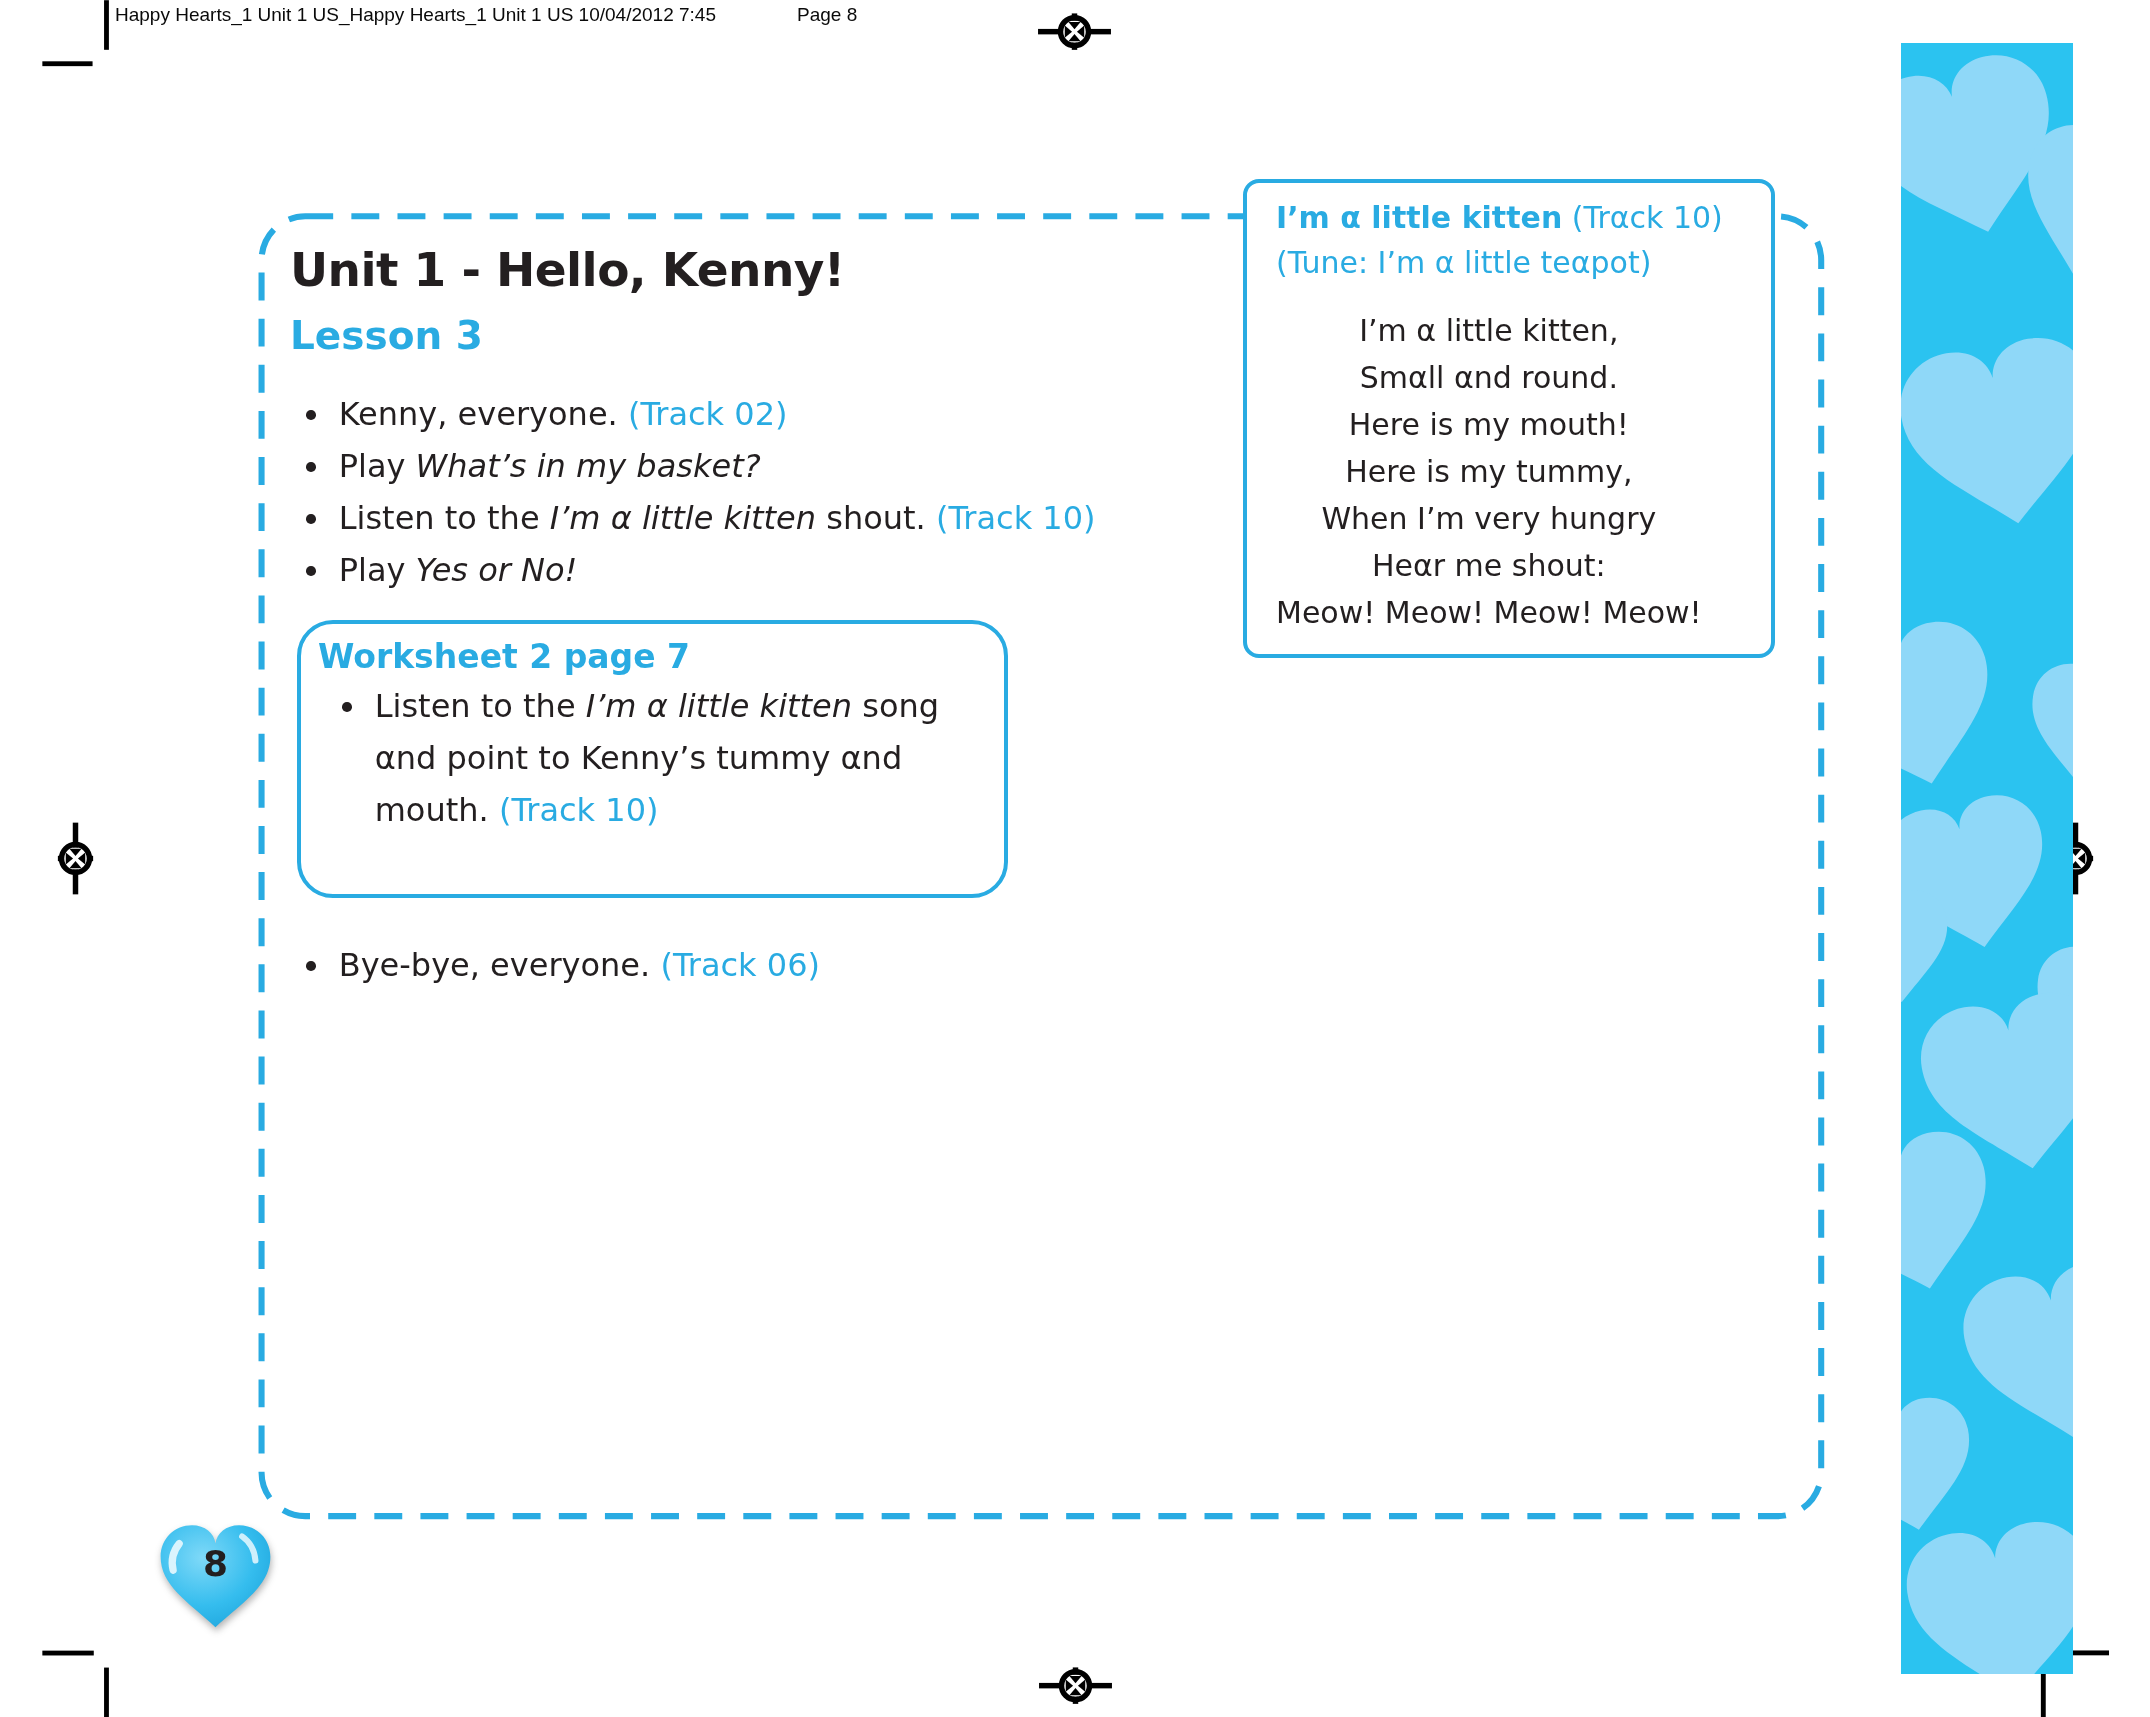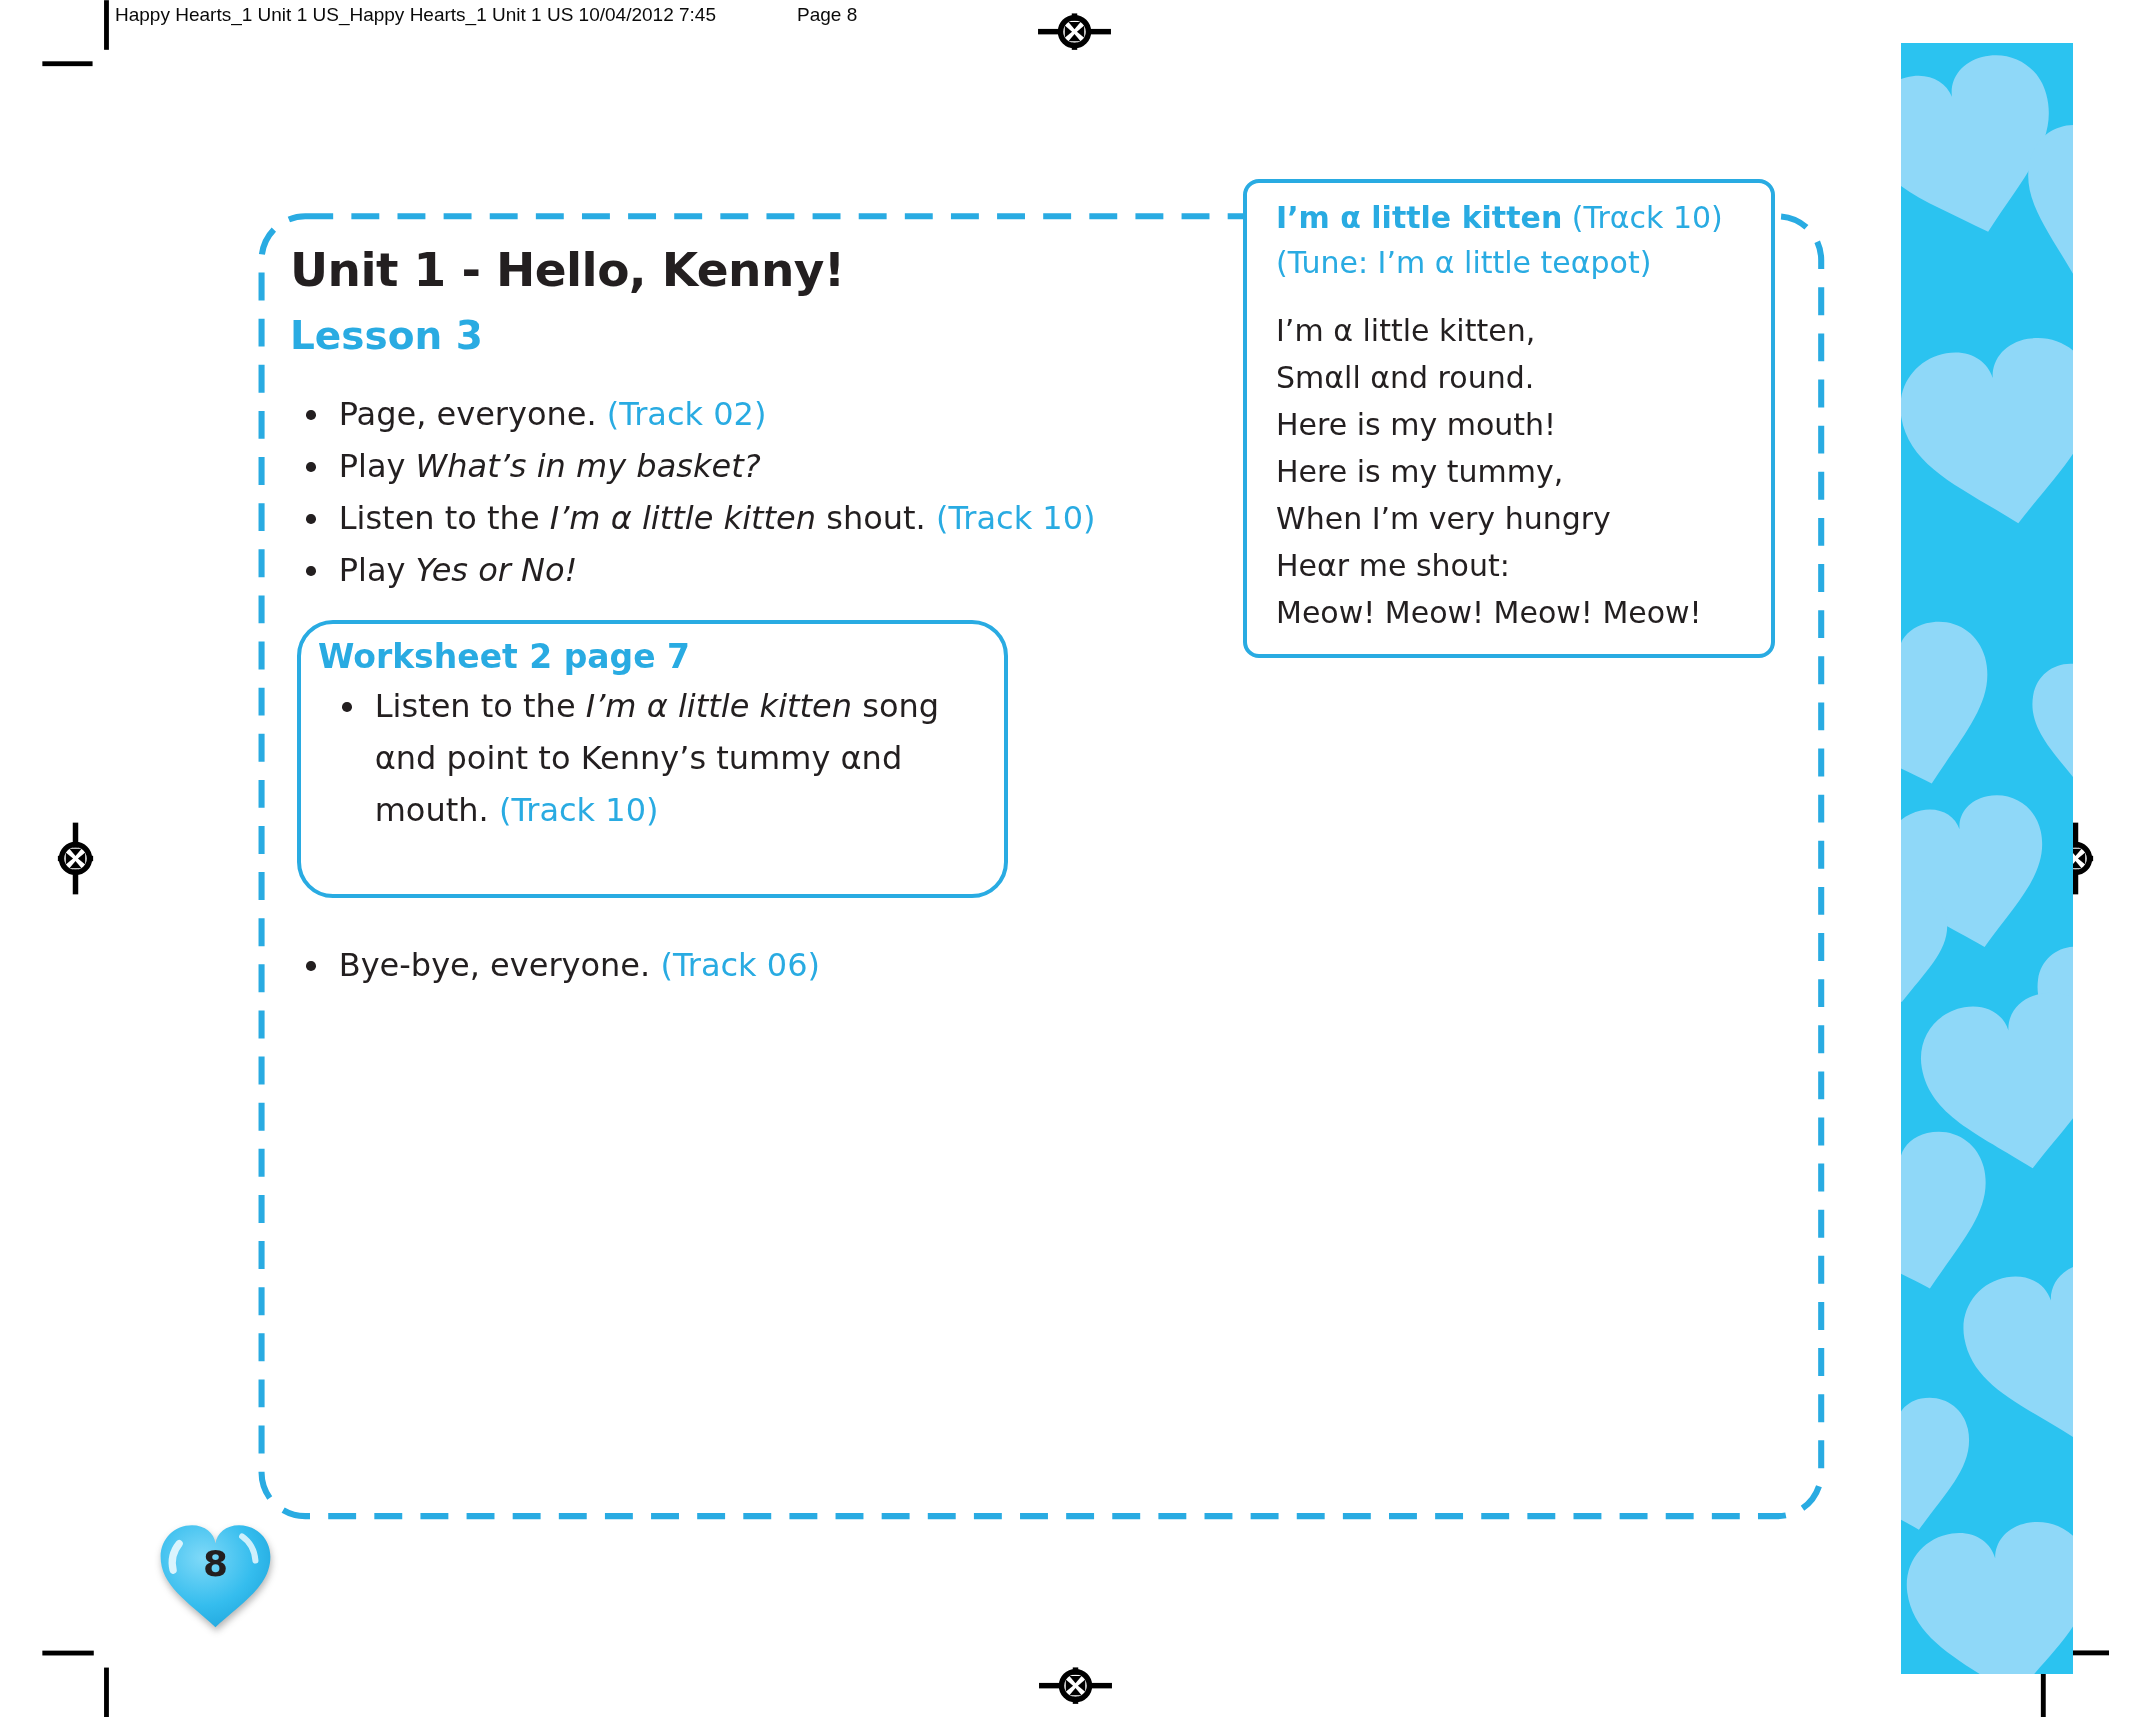--- a/index.html
+++ b/index.html
@@ -31,21 +31,21 @@
   .ws-title{position:absolute;left:17px;top:13.4px;font-size:33px;font-weight:700;color:#29abe2;}
   .ws-box ul.bullets{position:absolute;left:41px;top:56px;width:637px;}
   .ws-box ul.bullets li{line-height:52px;}
   .bye-bullet{position:absolute;left:306px;top:939px;width:971px;}
   
   .song-box{position:absolute;left:1243px;top:179px;width:532px;height:479px;box-sizing:border-box;
         border:4.9px solid #29abe2;border-radius:16px;background:#fff;}
   .song-title{position:absolute;left:29px;top:16px;font-size:30px;color:#29abe2;line-height:38px;}
   .song-title .b{font-weight:700;}
   .song-tune{position:absolute;left:29px;top:61px;font-size:30px;color:#29abe2;line-height:38px;}
-  .song-lyrics{position:absolute;left:29px;top:124px;font-size:30px;color:#231f20;line-height:47px;}
+  .song-lyrics{position:absolute;left:29px;top:124px;font-size:30px;color:#231f20;line-height:47px;text-align:center;}
   
   .page-heart{position:absolute;left:155px;top:1517px;width:121px;height:121px;}
   .page-heart svg{filter:drop-shadow(1.2px 4.2px 3.6px rgba(40,40,40,0.35));}
   .page-num{position:absolute;left:0;top:25.5px;width:121px;text-align:center;
         font-size:36px;font-weight:700;color:#231f20;}
 </style>
 </head>
 <body>
 
 <div class="page">
@@ -161,21 +161,21 @@
   </svg>
 
   <div class="content">
 
     <div class="unit-title">Unit 1 - Hello, Kenny!</div>
     <div class="lesson-title">Lesson 3</div>
 
     <ul class="bullets main-bullets">
       <li>
         <span class="dot"></span>
-        <span class="txt"><span>Page, everyone. </span><span class="track">(Track 02)</span></span>
+        <span class="txt"><span>Kenny, everyone. </span><span class="track">(Track 02)</span></span>
       </li>
       <li>
         <span class="dot"></span>
         <span class="txt"><span>Play </span><span class="it">What’s in my basket?</span></span>
       </li>
       <li>
         <span class="dot"></span>
         <span class="txt"><span>Listen to the </span><span class="it">I’m α little kitten</span><span> shout. </span><span class="track">(Track 10)</span></span>
       </li>
       <li>

